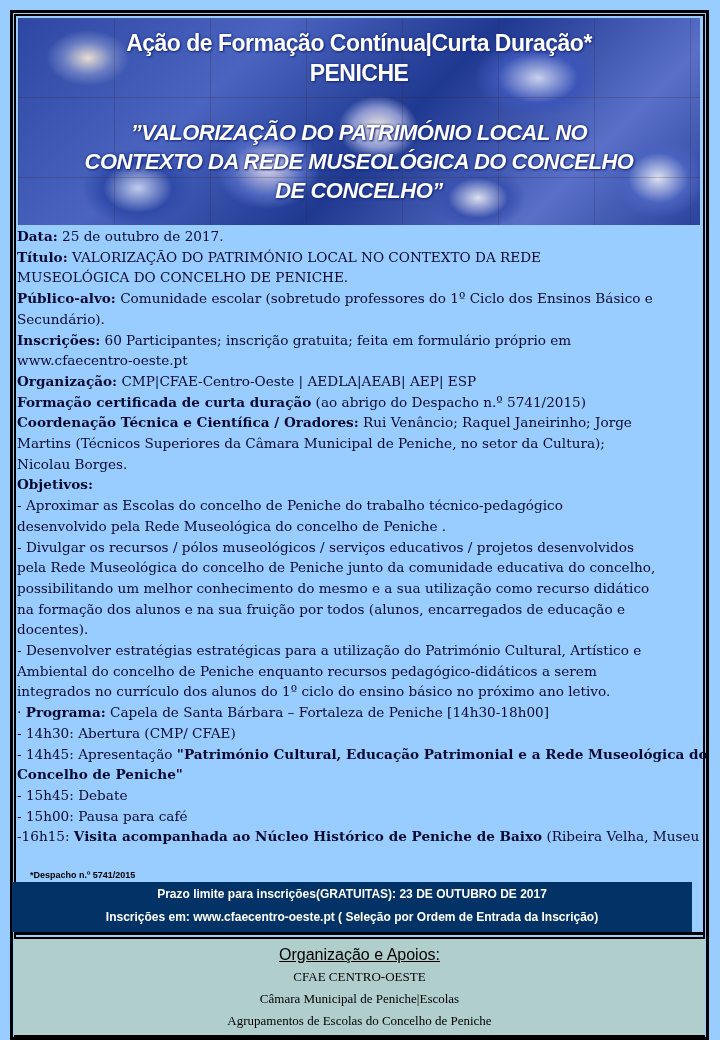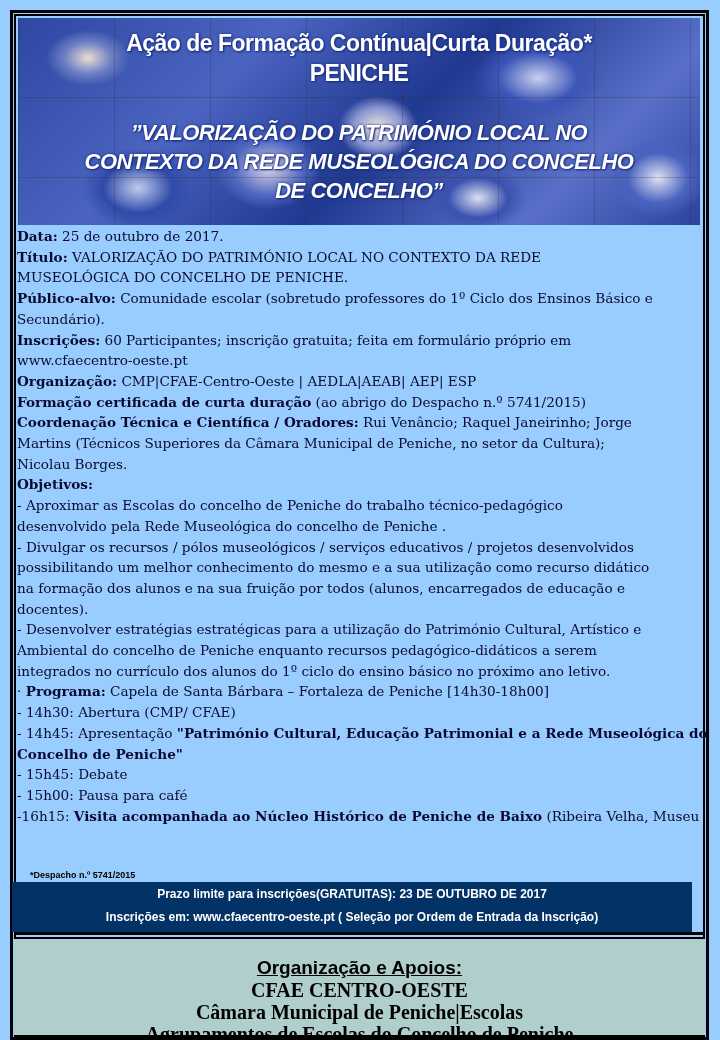--- a/index.html
+++ b/index.html
@@ -27,22 +27,22 @@
   .h2 { top:100px; font-size:22px; font-style:italic; line-height:29px; }
   .body { position:absolute; left:17px; top:226px; width:660px; font-size:13.6px; line-height:20.7px; color:#0a0a30; }
   .body p { margin:0; white-space:nowrap; }
   .body b { font-weight:bold; }
   .note { position:absolute; left:30px; top:870px; font-family:"Liberation Sans", sans-serif; font-size:9px; font-weight:bold; color:#000; }
   .banner { position:absolute; left:12px; top:882px; width:680px; height:50px; background:#033366; color:#fff; font-family:"Liberation Sans", sans-serif; font-weight:bold; font-size:12px; text-align:center; }
   .banner p { margin:0; height:23px; line-height:25px; }
   .sep1 { position:absolute; left:14px; top:932px; width:691px; height:3px; background:#000; }
   .sep2 { position:absolute; left:14px; top:937px; width:691px; height:2px; background:#000; }
   .footer { position:absolute; left:14px; top:939px; width:691px; height:97px; background:#b0cfcc; text-align:center; color:#000; }
-  .footer-title { font-family:"Liberation Sans", sans-serif; font-weight:bold; font-size:19px; text-decoration:underline; margin-top:18px; line-height:22px; }
-  .footer-line { font-family:"Liberation Serif", serif; font-size:20px; line-height:22px;font-weight:bold; }
+  .footer-title { font-family:"Liberation Sans", sans-serif; font-weight:normal; font-size:16px; text-decoration:underline; margin-top:5px; line-height:22px; }
+  .footer-line { font-family:"Liberation Serif", serif; font-size:13px; line-height:22px; }
   .bottom-bar { position:absolute; left:14px; top:1035px; width:691px; height:5px; background:#000; }
 </style>
 </head>
 <body>
 
 <div class="frame">
     <div class="frame-inner"></div>
   </div>
 
 <div class="hero">
@@ -67,20 +67,21 @@
   <p>www.cfaecentro-oeste.pt</p>
   <p><b>Organização:</b><span> CMP|CFAE-Centro-Oeste  | AEDLA|AEAB| AEP| ESP</span></p>
   <p><b>Formação certificada de curta duração</b><span> (ao abrigo do Despacho n.º 5741/2015)</span></p>
   <p><b>Coordenação  Técnica e Científica / Oradores:</b><span> Rui Venâncio; Raquel Janeirinho; Jorge</span></p>
   <p>Martins (Técnicos Superiores da Câmara Municipal de Peniche, no setor da Cultura);</p>
   <p>Nicolau Borges.</p>
   <p><b>Objetivos:</b></p>
   <p>- Aproximar as Escolas do concelho de Peniche  do trabalho técnico-pedagógico</p>
   <p>desenvolvido pela  Rede Museológica do concelho de Peniche .</p>
   <p>- Divulgar os recursos  / pólos museológicos / serviços educativos / projetos  desenvolvidos</p>
+  <p>pela Rede Museológica do concelho de Peniche junto da comunidade educativa do concelho,</p>
   <p>possibilitando um melhor conhecimento  do mesmo e a sua utilização como recurso didático</p>
   <p>na formação  dos alunos e na sua fruição por todos (alunos, encarregados de educação e</p>
   <p>docentes).</p>
   <p>- Desenvolver estratégias estratégicas para a utilização do Património Cultural, Artístico e</p>
   <p>Ambiental do concelho de Peniche enquanto recursos pedagógico-didáticos a serem</p>
   <p>integrados no currículo dos alunos do 1º ciclo do ensino básico no próximo ano letivo.</p>
   <p><span>· </span><b>Programa:</b><span> Capela de Santa Bárbara – Fortaleza de Peniche [14h30-18h00]</span></p>
   <p>- 14h30: Abertura  (CMP/ CFAE)</p>
   <p><span>- 14h45: Apresentação </span><b>"Património Cultural, Educação Patrimonial e a Rede Museológica do</b></p>
   <p><b>Concelho de Peniche"</b></p>

